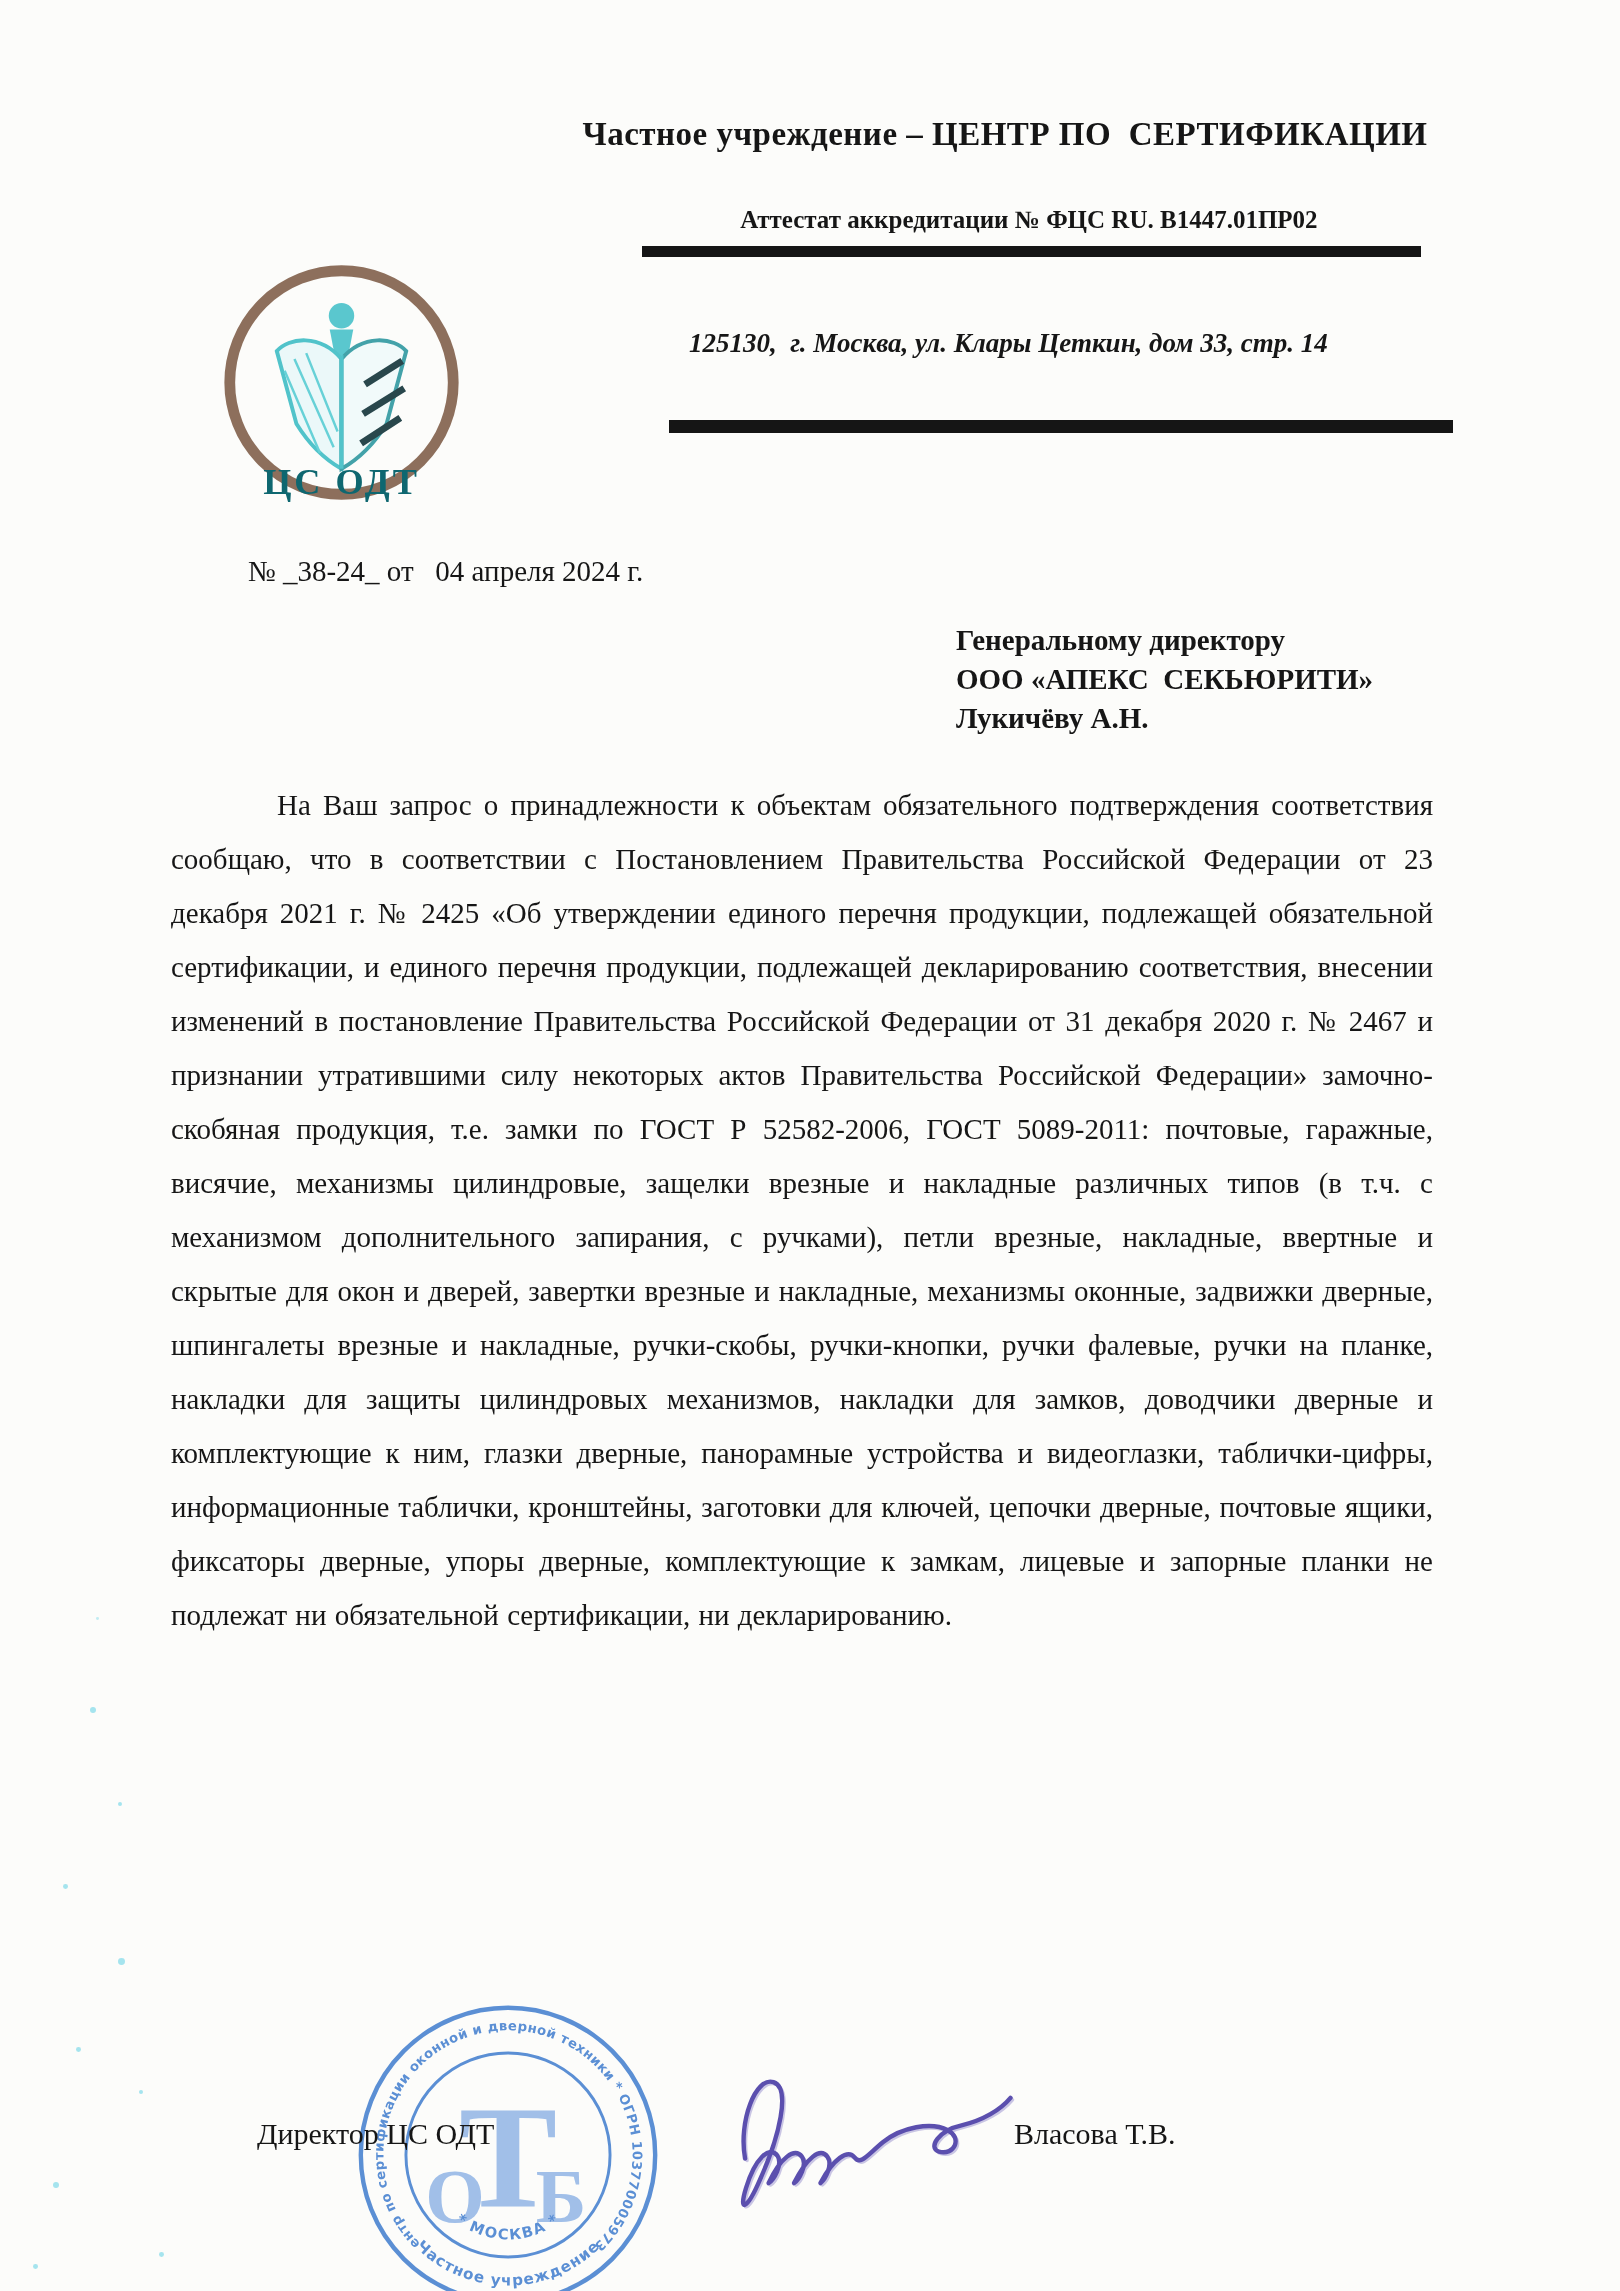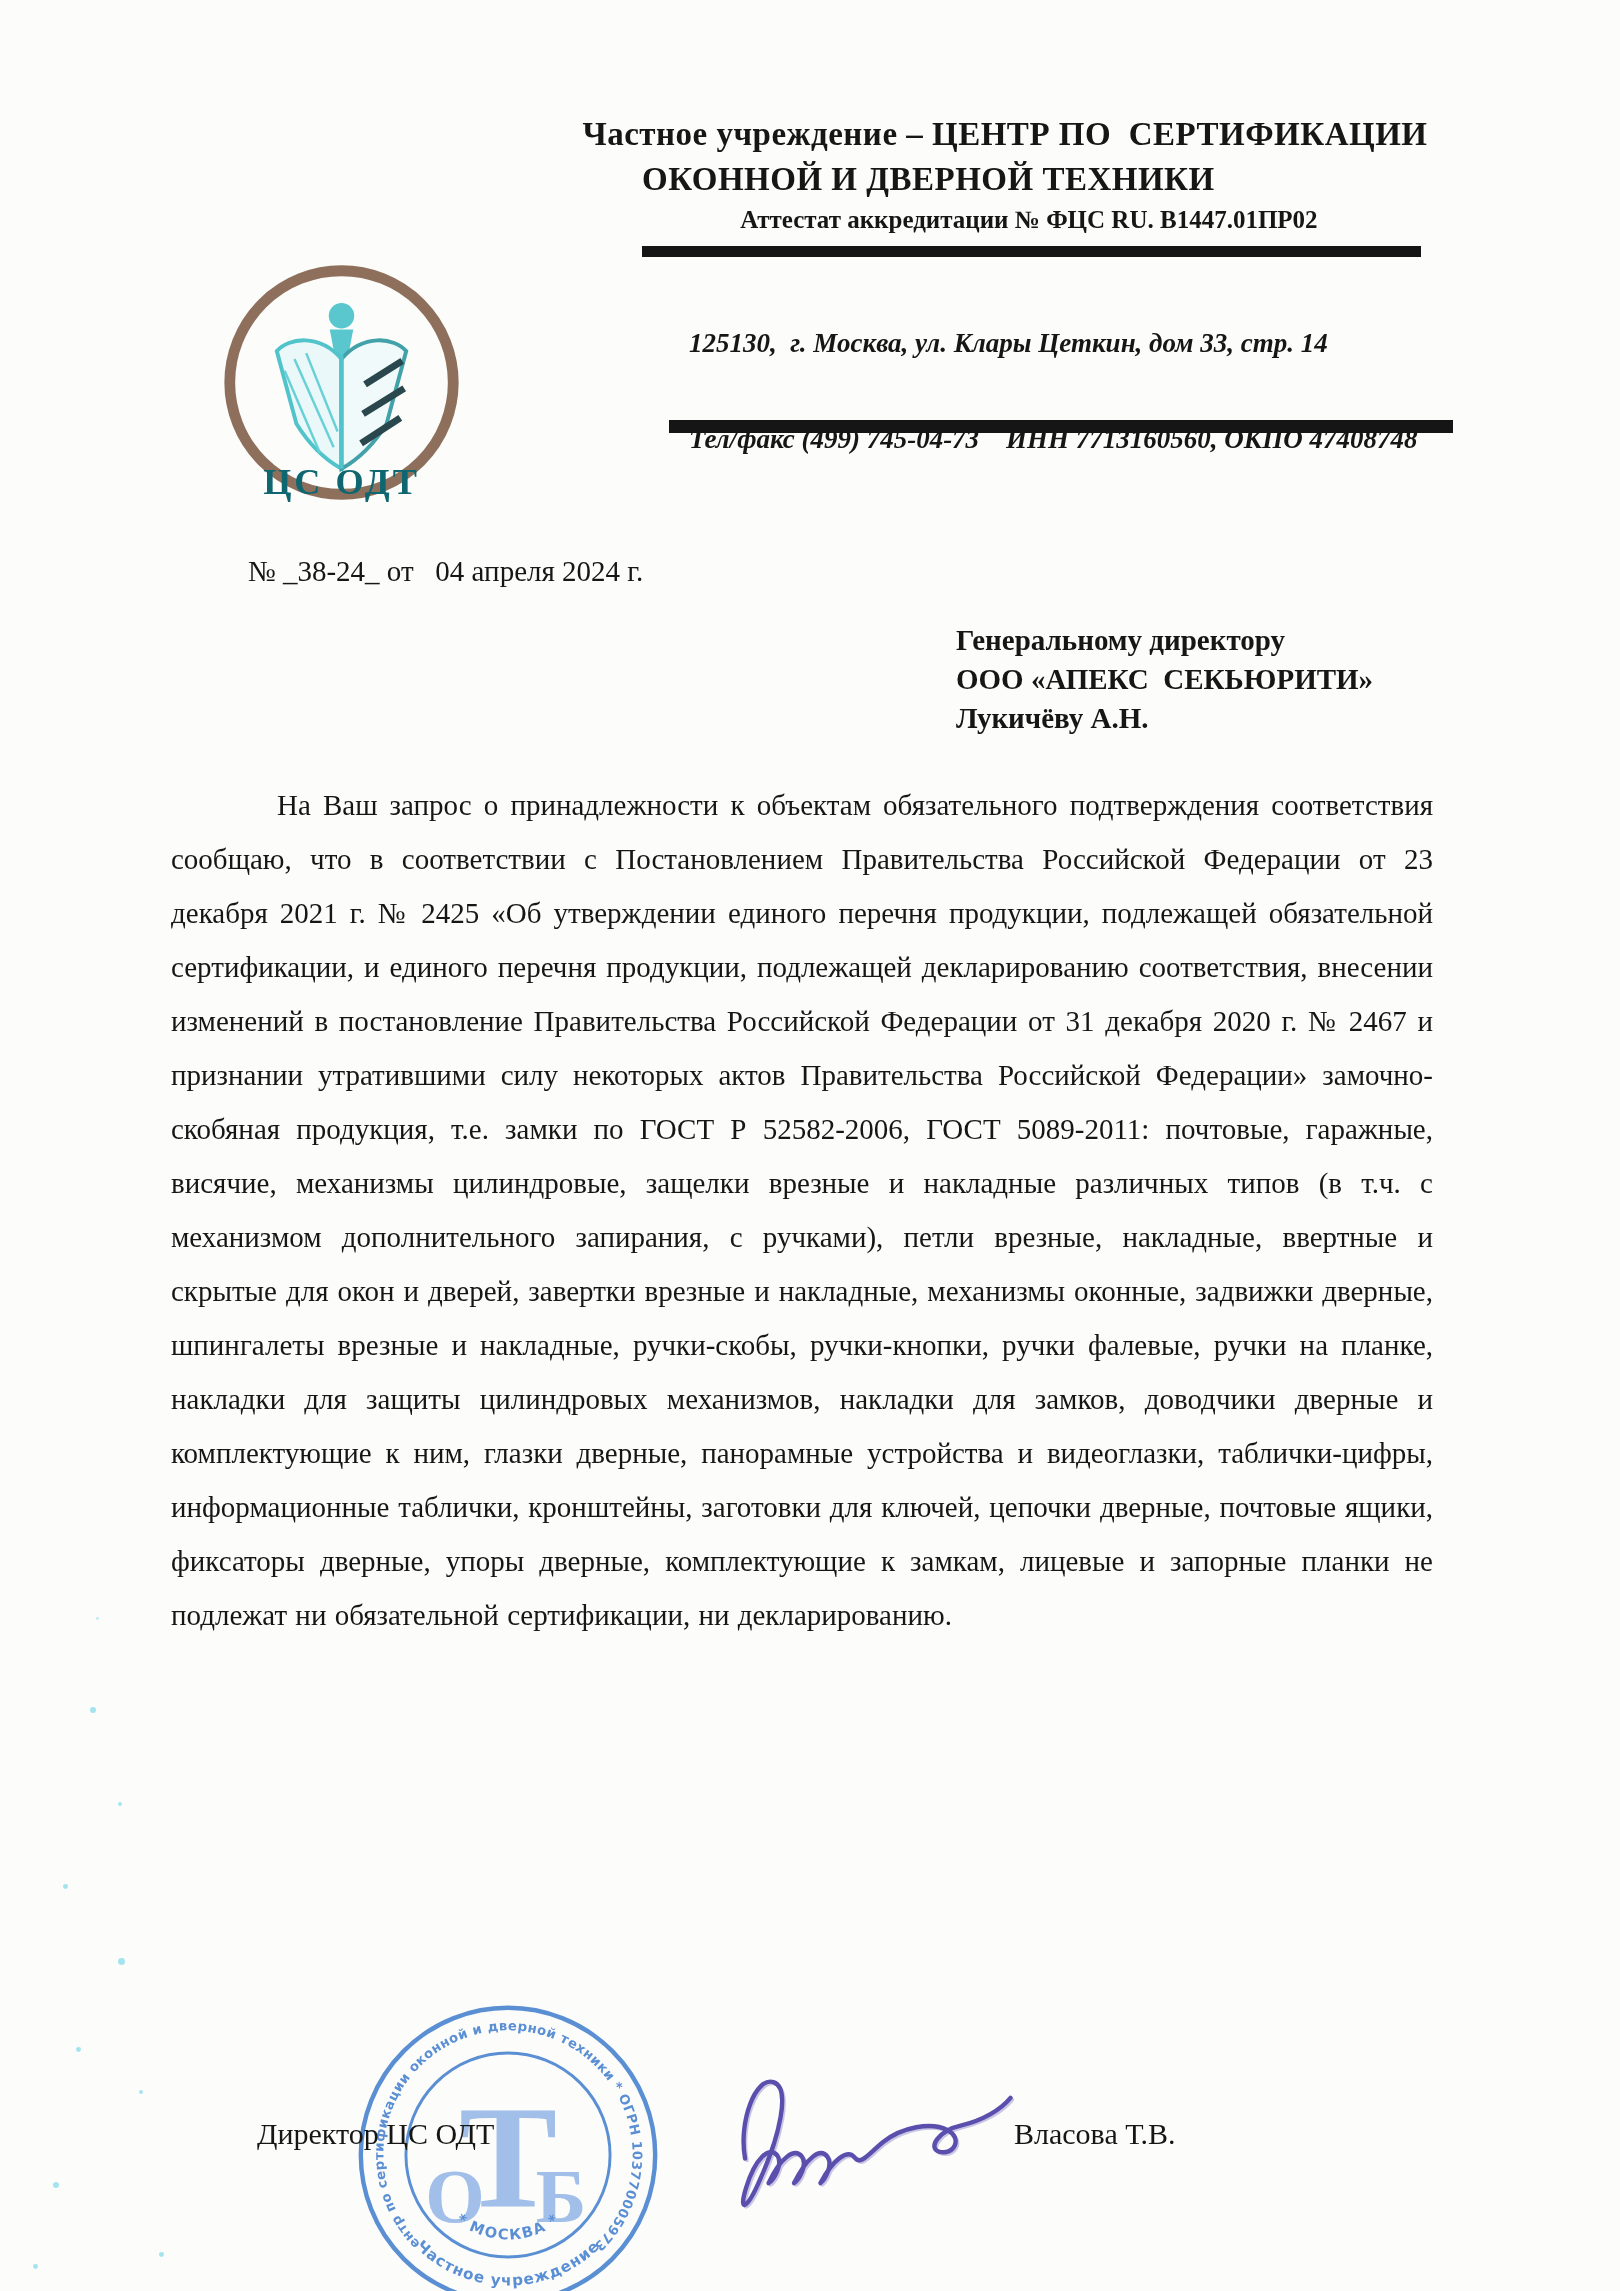--- a/index.html
+++ b/index.html
@@ -32,26 +32,24 @@
   .stamp{position:absolute;left:351px;top:1998px;z-index:2;opacity:.93;}
   .autograph{position:absolute;left:701px;top:2041px;z-index:5;}
   .speck{position:absolute;border-radius:50%;background:#3cc8e0;opacity:.45;z-index:0;}
 </style>
 </head>
 <body>
 
 <div class="page">
 
   <div class="h-line1">Частное учреждение – ЦЕНТР ПО  СЕРТИФИКАЦИИ</div>
-  <div class="h-line2">ОКОННОЙ И ДВЕРНОЙ ТЕХНИКИ</div>
   <div class="h-accr">Аттестат аккредитации № ФЦС RU. В1447.01ПР02</div>
   <div class="bar bar1"></div>
   <div class="contact">
     <div>125130,  г. Москва, ул. Клары Цеткин, дом 33, стр. 14</div>
-    <div>Тел/факс (499) 745-04-73    ИНН 7713160560, ОКПО 47408748</div>
   </div>
   <div class="bar bar2"></div>
 
   <svg class="logo" width="247" height="247" viewBox="0 0 252 252">
     <circle cx="126" cy="126" r="114" fill="none" stroke="#7d5b45" stroke-width="11" opacity=".88"></circle>
     <g opacity=".9">
       <circle cx="126" cy="58" r="13" fill="#49c2ca"></circle>
       <path d="M114 72 L138 72 L133 98 L119 98 Z" fill="#49c2ca"></path>
       <path d="M126 102 C104 76 72 80 60 94 L80 168 C96 194 112 206 126 214 Z" fill="#eaf8f9" stroke="#3fbdc5" stroke-width="4"></path>
       <path d="M126 102 C148 76 180 80 192 94 L172 168 C156 194 140 206 126 214 Z" fill="#f0fafb" stroke="#2f99a1" stroke-width="4"></path>

